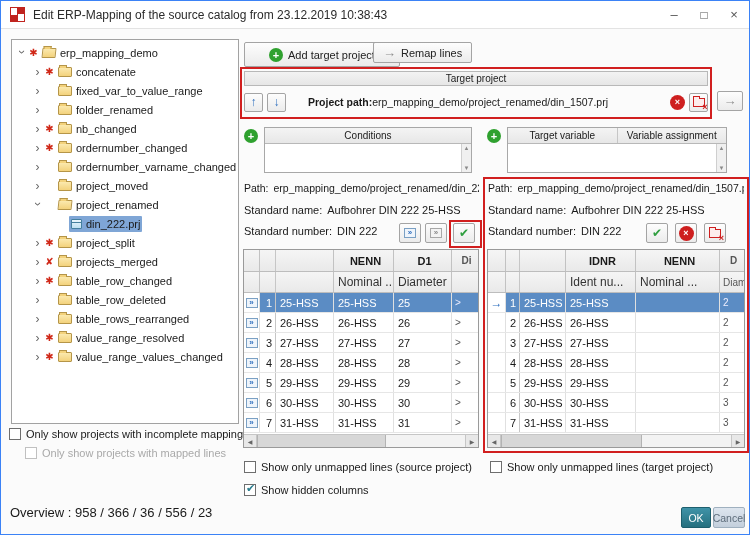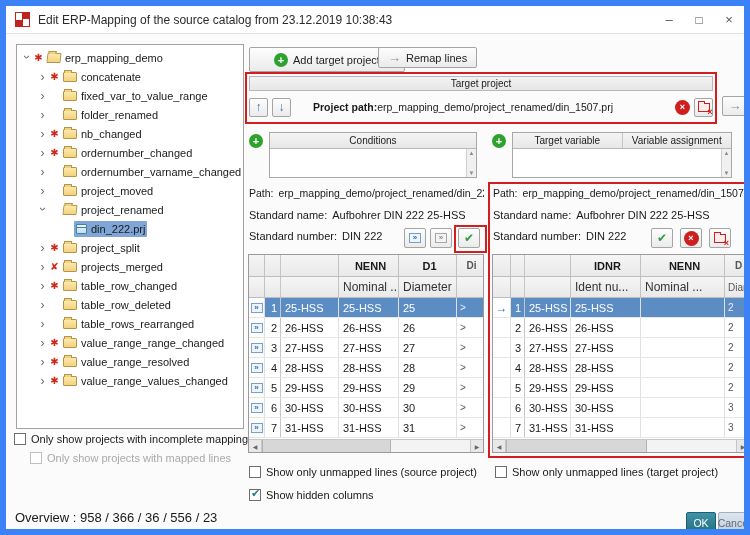--- a/index.html
+++ b/index.html
@@ -1,17 +1,17 @@
 <!DOCTYPE html>
 <html><head>
 <meta charset="utf-8">
 <style>
   *{margin:0;padding:0;box-sizing:border-box}
   body{background:#c9c9c9;font-family:"Liberation Sans","DejaVu Sans",sans-serif;-webkit-font-smoothing:antialiased}
-  .window{position:relative;width:750px;height:535px;background:#fbfbfb;border:6px solid #3b82f6;overflow:hidden;font-size:11px;color:#1a1a1a}
+  .window{position:relative;width:750px;height:535px;background:#fbfbfb;border:1px solid #3b82f6;overflow:hidden;font-size:11px;color:#1a1a1a}
 
   
   .titlebar{position:absolute;left:0;top:0;right:0;height:28px;background:#fff;border-bottom:1px solid #e3e3e3;display:flex;align-items:center}
   .appicon{width:15px;height:15px;margin:0 8px 0 9px;border:1px solid #c0241f;background:conic-gradient(#c0241f 0 25%,#fff 0 50%,#c0241f 0 75%,#fff 0)}
   .title{font-size:12px;color:#2b2b2b;flex:1;white-space:nowrap;overflow:hidden}
   .wbtn{width:30px;height:27px;display:flex;align-items:center;justify-content:center;font-size:13px;color:#555}
   .wbtn.max{font-size:12px}
 
   
   .tree{position:absolute;left:10px;top:38px;width:228px;height:385px;background:#fff;border:1px solid #a2a2a2;overflow:hidden;padding-top:3px}
@@ -267,28 +267,20 @@
 
       <div class="trow depth-1 arrow-c status-none icon-folder">
         <span class="arr"></span>
         <span class="st"></span>
         <span class="hl">
           <span class="fold"></span>
           <span class="lbl">table_rows_rearranged</span>
         </span>
       </div>
 
-      <div class="trow depth-1 arrow-c status-gear icon-folder">
-        <span class="arr"></span>
-        <span class="st"></span>
-        <span class="hl">
-          <span class="fold"></span>
-          <span class="lbl">value_range_range_changed</span>
-        </span>
-      </div>
 
       <div class="trow depth-1 arrow-c status-gear icon-folder">
         <span class="arr"></span>
         <span class="st"></span>
         <span class="hl">
           <span class="fold"></span>
           <span class="lbl">value_range_resolved</span>
         </span>
       </div>
 

